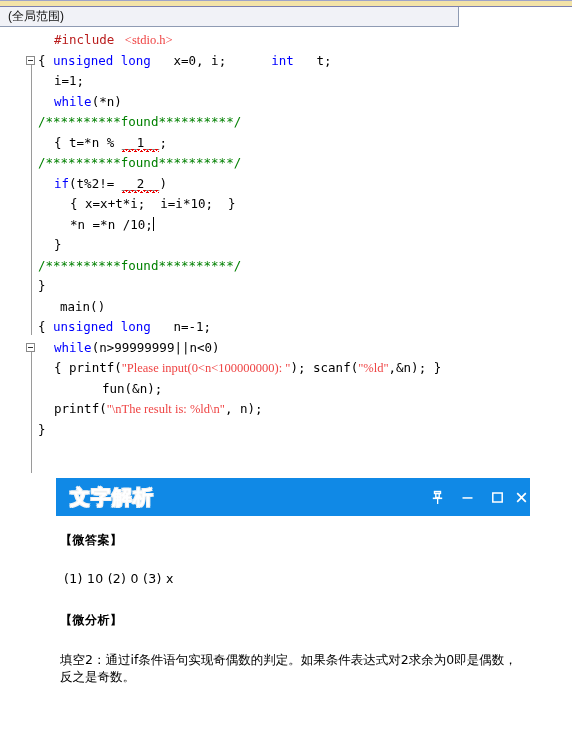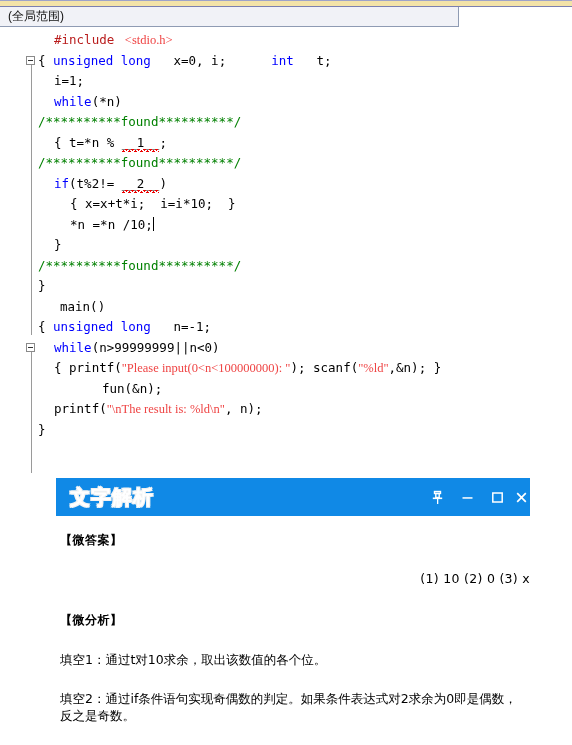--- a/index.html
+++ b/index.html
@@ -153,24 +153,23 @@
     font-size: 12.5px;
     color: #000;
   }
   .sec-head {
     font-weight: 700;
     font-size: 12px;
     margin: 0 0 22px 0;
     letter-spacing: 0.5px;
   }
   .ans-line {
-    margin: 0 0 26px 16px;
+    margin: 0 0 26px 4px;
     font-size: 12.5px;
     letter-spacing: 0.3px;
-    text-align: right;
   }
   .ana-line {
     margin: 0 0 22px 0;
     line-height: 17px;
     width: 460px;
     font-size: 12.5px;
   }
 </style>
 </head>
 <body>
@@ -238,17 +237,16 @@
         <path d="M3.2 3.2 L11.8 11.8 M11.8 3.2 L3.2 11.8" stroke="#fff" stroke-width="1.7" fill="none"></path>
       </svg>
     </div>
   </div>
 
   <div id="panel-body">
     <div class="sec-head">【微答案】</div>
     <div class="ans-line">(1) 10 (2) 0 (3) x</div>
     <div class="sec-head">【微分析】</div>
     <div id="analysis-list">
-        <div class="ana-line">填空1：通过t对10求余，取出该数值的各个位。</div>
         <div class="ana-line">填空2：通过if条件语句实现奇偶数的判定。如果条件表达式对2求余为0即是偶数，反之是奇数。</div>
       </div>
   </div>
 </div>
 
 </body></html>

